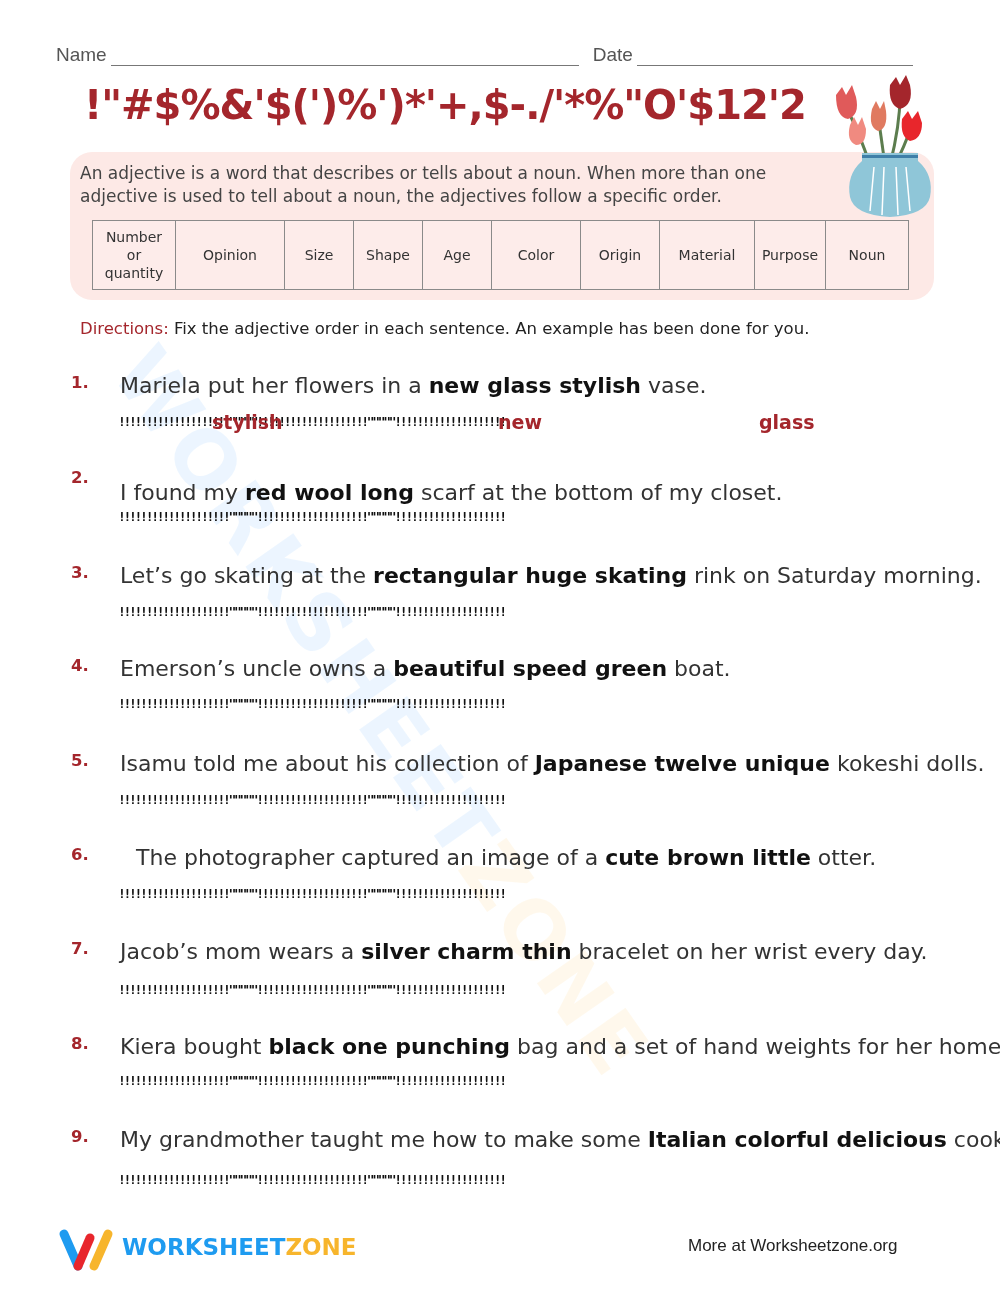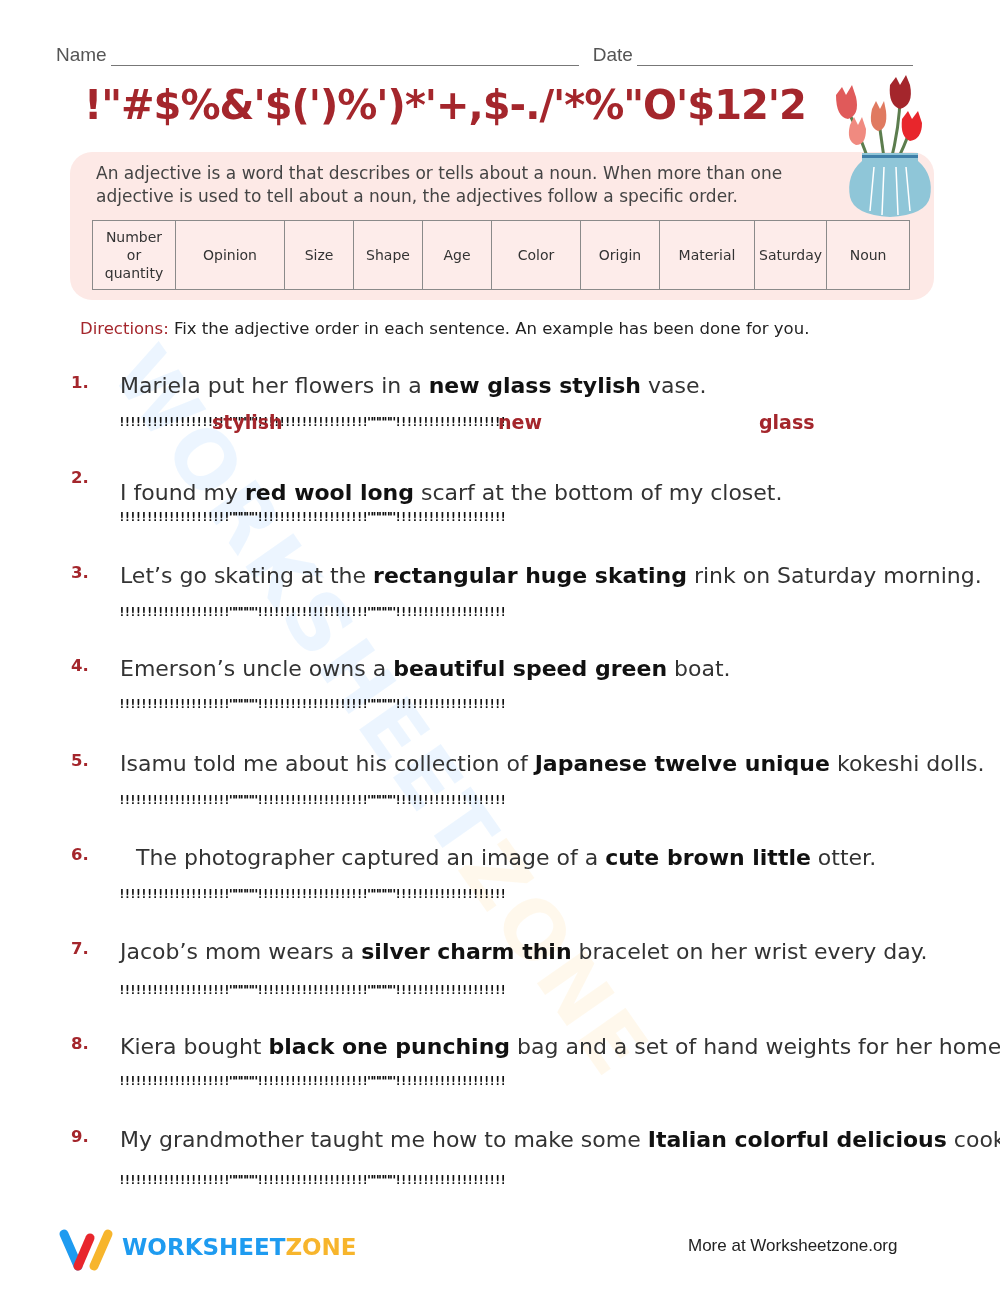--- a/index.html
+++ b/index.html
@@ -10,21 +10,21 @@
   
   .name-row { left:56px; top:38px; width:862px; height:28px; font-family:"Liberation Sans", sans-serif;
               font-size:19px; color:#555; display:flex; align-items:flex-end; }
   .name-row .lbl { margin-right:4px; }
   .name-row .line { border-bottom:1.5px solid #777; height:20px; }
   .title { left:84px; top:82px; font-family:"DejaVu Sans", sans-serif; font-weight:bold;
            font-size:40px; color:#a4262c; letter-spacing:-1px; }
 
   
   .info-box { left:70px; top:152px; width:864px; height:148px; background:#fde9e6; border-radius:22px; }
-  .info-text { left:96px; top:162px; width:760px; font-size:17px; line-height:23px; color:#444; }
+  .info-text { left:80px; top:162px; width:760px; font-size:17px; line-height:23px; color:#444; }
   .adj-table { left:92px; top:220px; border-collapse:collapse; background:#fdecea; }
   .adj-table td { border:1.5px solid #8a8a8a; font-size:14px; font-weight:normal; color:#333;
                   text-align:center; vertical-align:middle; height:68px; padding:0 4px; line-height:18px; }
 
   
   .vase { left:830px; top:75px; width:110px; height:145px; }
 
   
   .directions { left:80px; top:319px; font-size:16.5px; font-weight:normal; color:#222; }
   .directions .dlabel { color:#a4262c; }
@@ -70,21 +70,21 @@
   <tbody>
       <tr>
     <td style="width:74px">Number or quantity</td>
     <td style="width:100px">Opinion</td>
     <td style="width:60px">Size</td>
     <td style="width:60px">Shape</td>
     <td style="width:60px">Age</td>
     <td style="width:80px">Color</td>
     <td style="width:70px">Origin</td>
     <td style="width:86px">Material</td>
-    <td style="width:62px">Saturday</td>
+    <td style="width:62px">Purpose</td>
     <td style="width:74px">Noun</td>
   </tr>
 </tbody>
   </table>
 
 <svg class="abs vase" viewBox="0 0 110 145">
   <path d="M40 90 Q30 60 20 40" stroke="#5c7d4e" stroke-width="3" fill="none"></path>
   <path d="M55 90 Q50 55 48 40" stroke="#5c7d4e" stroke-width="3" fill="none"></path>
   <path d="M60 90 Q70 50 70 20" stroke="#5c7d4e" stroke-width="3" fill="none"></path>
   <path d="M65 90 Q75 70 80 55" stroke="#5c7d4e" stroke-width="3" fill="none"></path>

